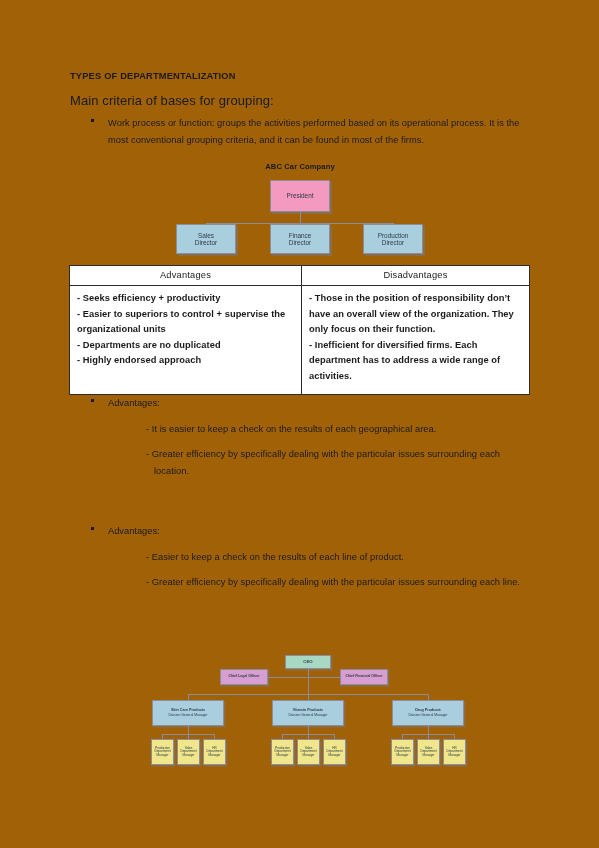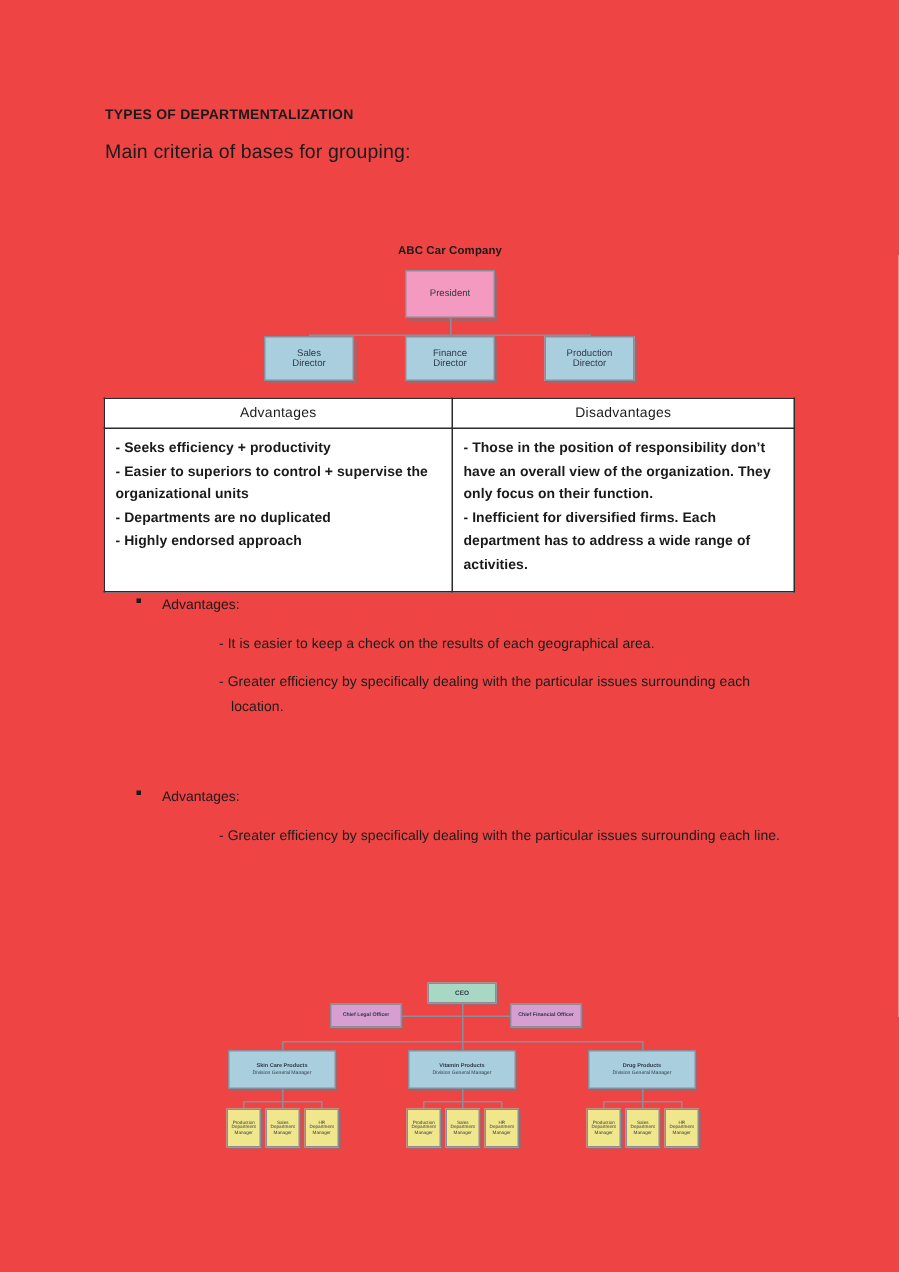--- a/index.html
+++ b/index.html
@@ -11,21 +11,21 @@
     width: 599px;
     height: 848px;
     position: relative;
     font-family: "Liberation Sans", sans-serif;
     color: #1a1a1a;
     overflow: hidden;
   }
   .page {
     position: absolute;
     inset: 0;
-    background: #ef4444;
+    background: #a16207;
     padding-left: 43px;
   }
 
   
   .doc-title {
     position: absolute;
     left: 70px;
     top: 71px;
     font-size: 9.3px;
     font-weight: bold;
@@ -153,20 +153,26 @@
   #chart-bottom .node { box-shadow: 1.5px 1.5px 0 rgba(120,120,130,.5); }
 </style>
 </head>
 <body>
 
 <div class="page">
 
   <div class="doc-title">TYPES OF DEPARTMENTALIZATION</div>
   <div class="lead">Main criteria of bases for grouping:</div>
 
+  <div class="bullet-block" style="top:115px;">
+    <div class="bullet-row">
+      <span class="bullet-dot"></span>
+      <div class="bullet-text">Work process or function: groups the activities performed based on its operational process. It is the most conventional grouping criteria, and it can be found in most of the firms.</div>
+    </div>
+  </div>
 
   <div class="org" id="chart-top" style="left:0;top:0;width:599px;height:608px;pointer-events:none;">
     <div class="org-caption" style="left:200px;top:162px;width:200px;">ABC Car Company</div>
 
     <div class="node" id="t-pres" style="left:270px;top:180px;width:60px;height:32px;background:#f49ac1;">
       <span class="l1">President</span>
     </div>
 
     <div class="conn v" style="left:300px;top:212px;height:12px;"></div>
     <div class="conn h" style="left:206px;top:223px;width:188px;"></div>
@@ -220,20 +226,21 @@
       <div class="adv-label">Advantages:</div>
       <div class="sub-line sub-gap">- It is easier to keep a check on the results of each geographical area.</div>
       <div class="sub-line sub-gap">- Greater efficiency by specifically dealing with the particular issues surrounding each location.</div>
     </div>
   </div>
 
   <div class="bullet-block" style="top:523px;">
     <div class="bullet-row">
       <span class="bullet-dot"></span>
       <div class="adv-label">Advantages:</div>
+      <div class="sub-line sub-gap">- Easier to keep a check on the results of each line of product.</div>
       <div class="sub-line sub-gap">- Greater efficiency by specifically dealing with the particular issues surrounding each line.</div>
     </div>
   </div>
 
   <div class="org" id="chart-bottom" style="left:0;top:0;width:599px;height:848px;pointer-events:none;">
 
     <div class="node lvl0" style="left:285px;top:655px;width:46px;height:14px;background:#a8d8c4;">
       <span class="l1">CEO</span>
     </div>
 

